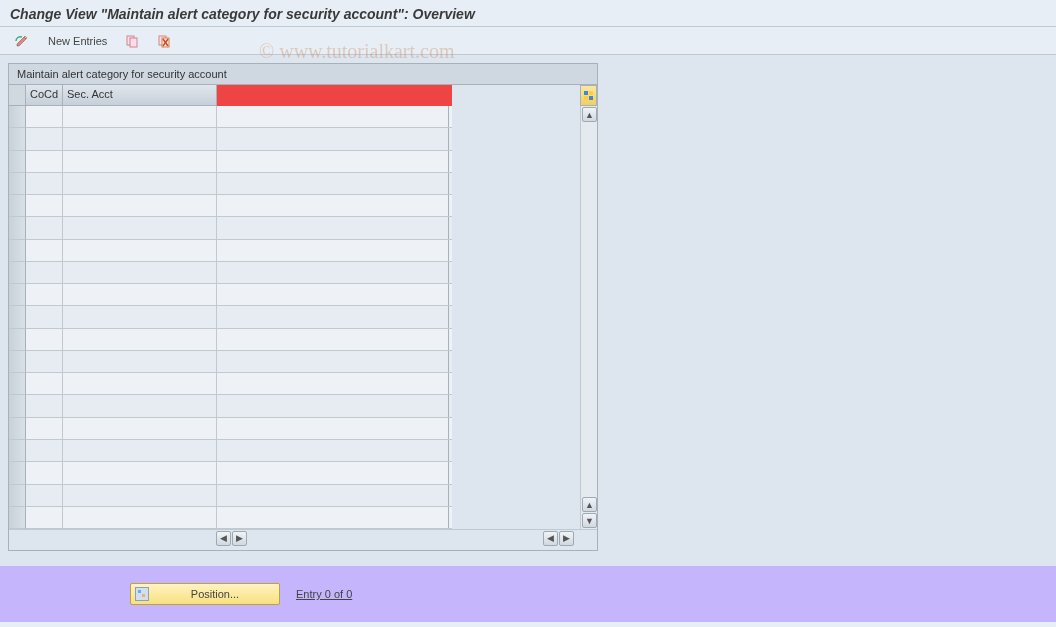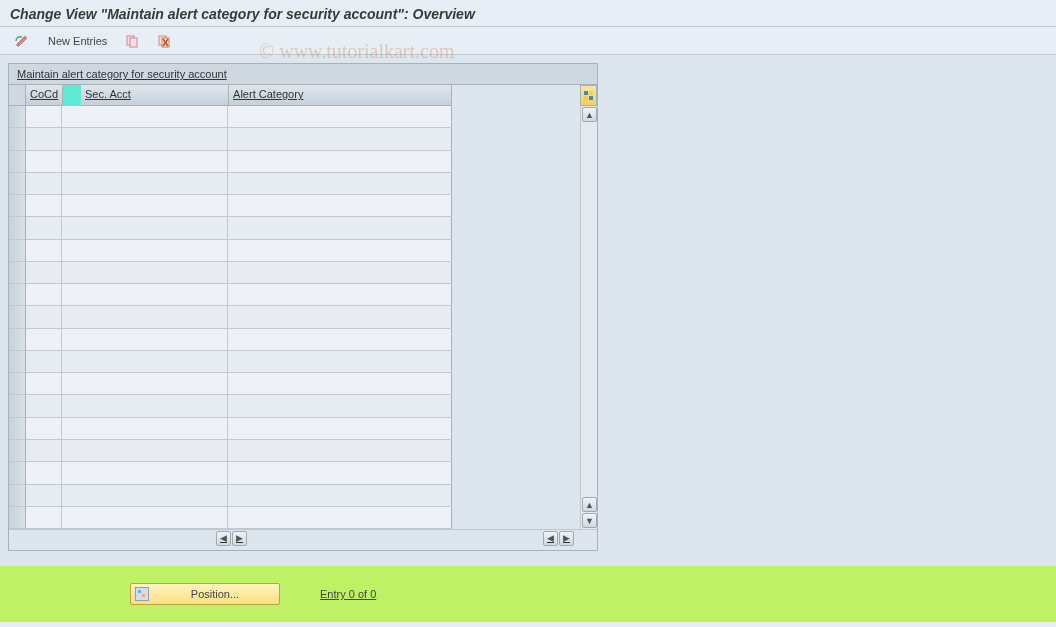--- a/index.html
+++ b/index.html
@@ -41,21 +41,20 @@
     }
     .toolbar-text {
       color: #444;
       padding: 2px 6px;
     }
     .content-area {
       background: #dde6ef;
       padding: 8px;
       height: calc(100% - 116px);
       position: relative;
-      text-decoration: underline;
     }
     .panel {
       border: 1px solid #a8b0b8;
       background: #dde6ef;
       width: 590px;
       height: 488px;
       position: relative;
     }
     .panel-title {
       background: #cfd7e0;
@@ -87,32 +86,32 @@
     }
     .grid-body {
       flex: 1;
       display: flex;
       flex-direction: column;
       overflow: hidden;
     }
     .grid-header-row {
       display: flex;
       height: 21px;
-      background: #5eead4;
+      background: #ef4444;
     }
     .grid-header {
       background: linear-gradient(#e0e6ec, #c6d0da);
       border-right: 1px solid #a8b0b8;
       border-bottom: 1px solid #a8b0b8;
       padding: 3px 4px;
       color: #333;
       font-size: 11px;
     }
     .col1 { width: 37px; }
-    .col2 { width: 154px; margin-left: 18px; }
+    .col2 { width: 154px; }
     .col3 { width: 232px; }
     .grid-rows {
       flex: 1;
       display: flex;
       flex-direction: column;
     }
     .grid-row {
       display: flex;
       flex: 1;
       background: #eef2f6;
@@ -180,25 +179,25 @@
       display: flex;
       gap: 1px;
       margin-left: 190px;
     }
     .hscroll-area2 {
       display: flex;
       gap: 1px;
       margin-left: 296px;
     }
     .footer {
-      background: #bef264;
+      background: #c4b5fd;
       padding: 12px 10px;
       display: flex;
       align-items: center;
-      gap: 40px;
+      gap: 16px;
       height: 56px;
     }
     .position-btn {
       margin-left: 120px;
       width: 150px;
       height: 22px;
       background: linear-gradient(#fff4c0, #f8e080);
       border: 1px solid #c0a040;
       border-radius: 2px;
       display: flex;
@@ -288,21 +287,20 @@
         <div class="row-sel"></div>
         <div class="row-sel"></div>
         <div class="row-sel"></div>
         <div class="row-sel"></div>
         <div class="row-sel"></div>
       </div>
       <div class="grid-body">
         <div class="grid-header-row">
           <div class="grid-header col1">CoCd</div>
           <div class="grid-header col2">Sec. Acct</div>
-          <div class="grid-header col3">Alert Category</div>
         </div>
         <div class="grid-rows" id="grid-rows">
             <div class="grid-row">
               <div class="grid-cell col1"></div>
               <div class="grid-cell col2"></div>
               <div class="grid-cell col3"></div>
             </div>
             <div class="grid-row">
               <div class="grid-cell col1"></div>
               <div class="grid-cell col2"></div>

